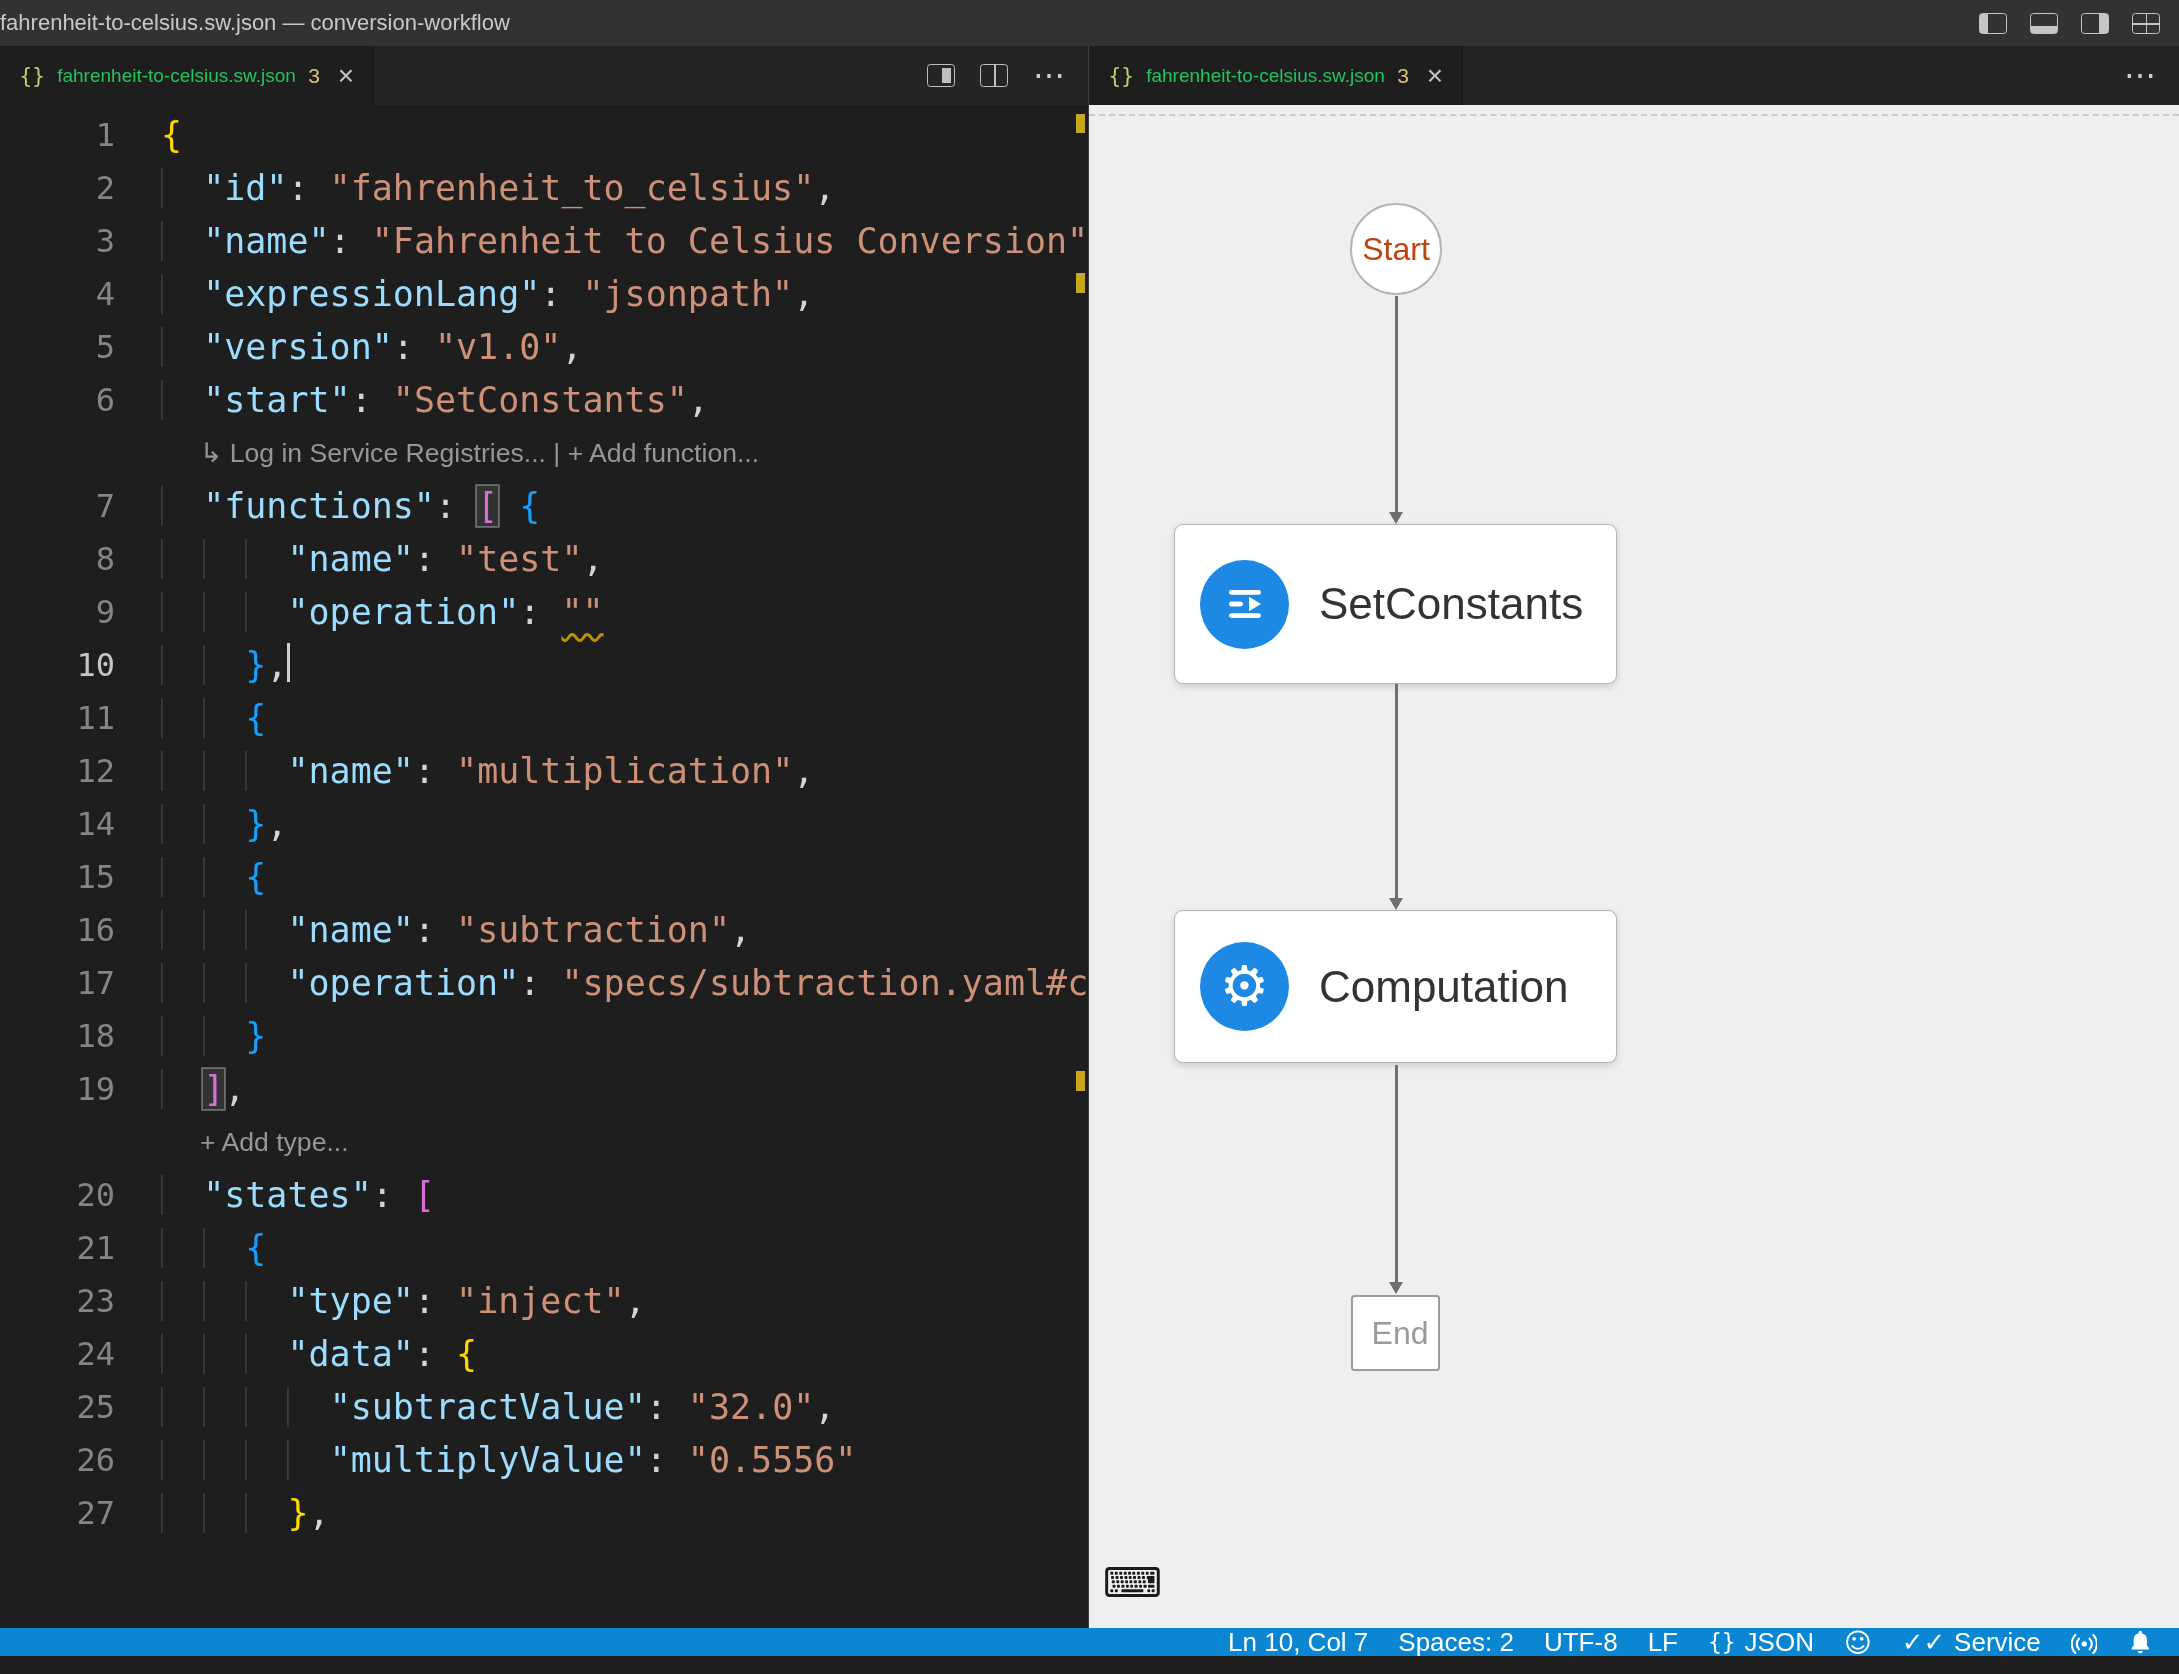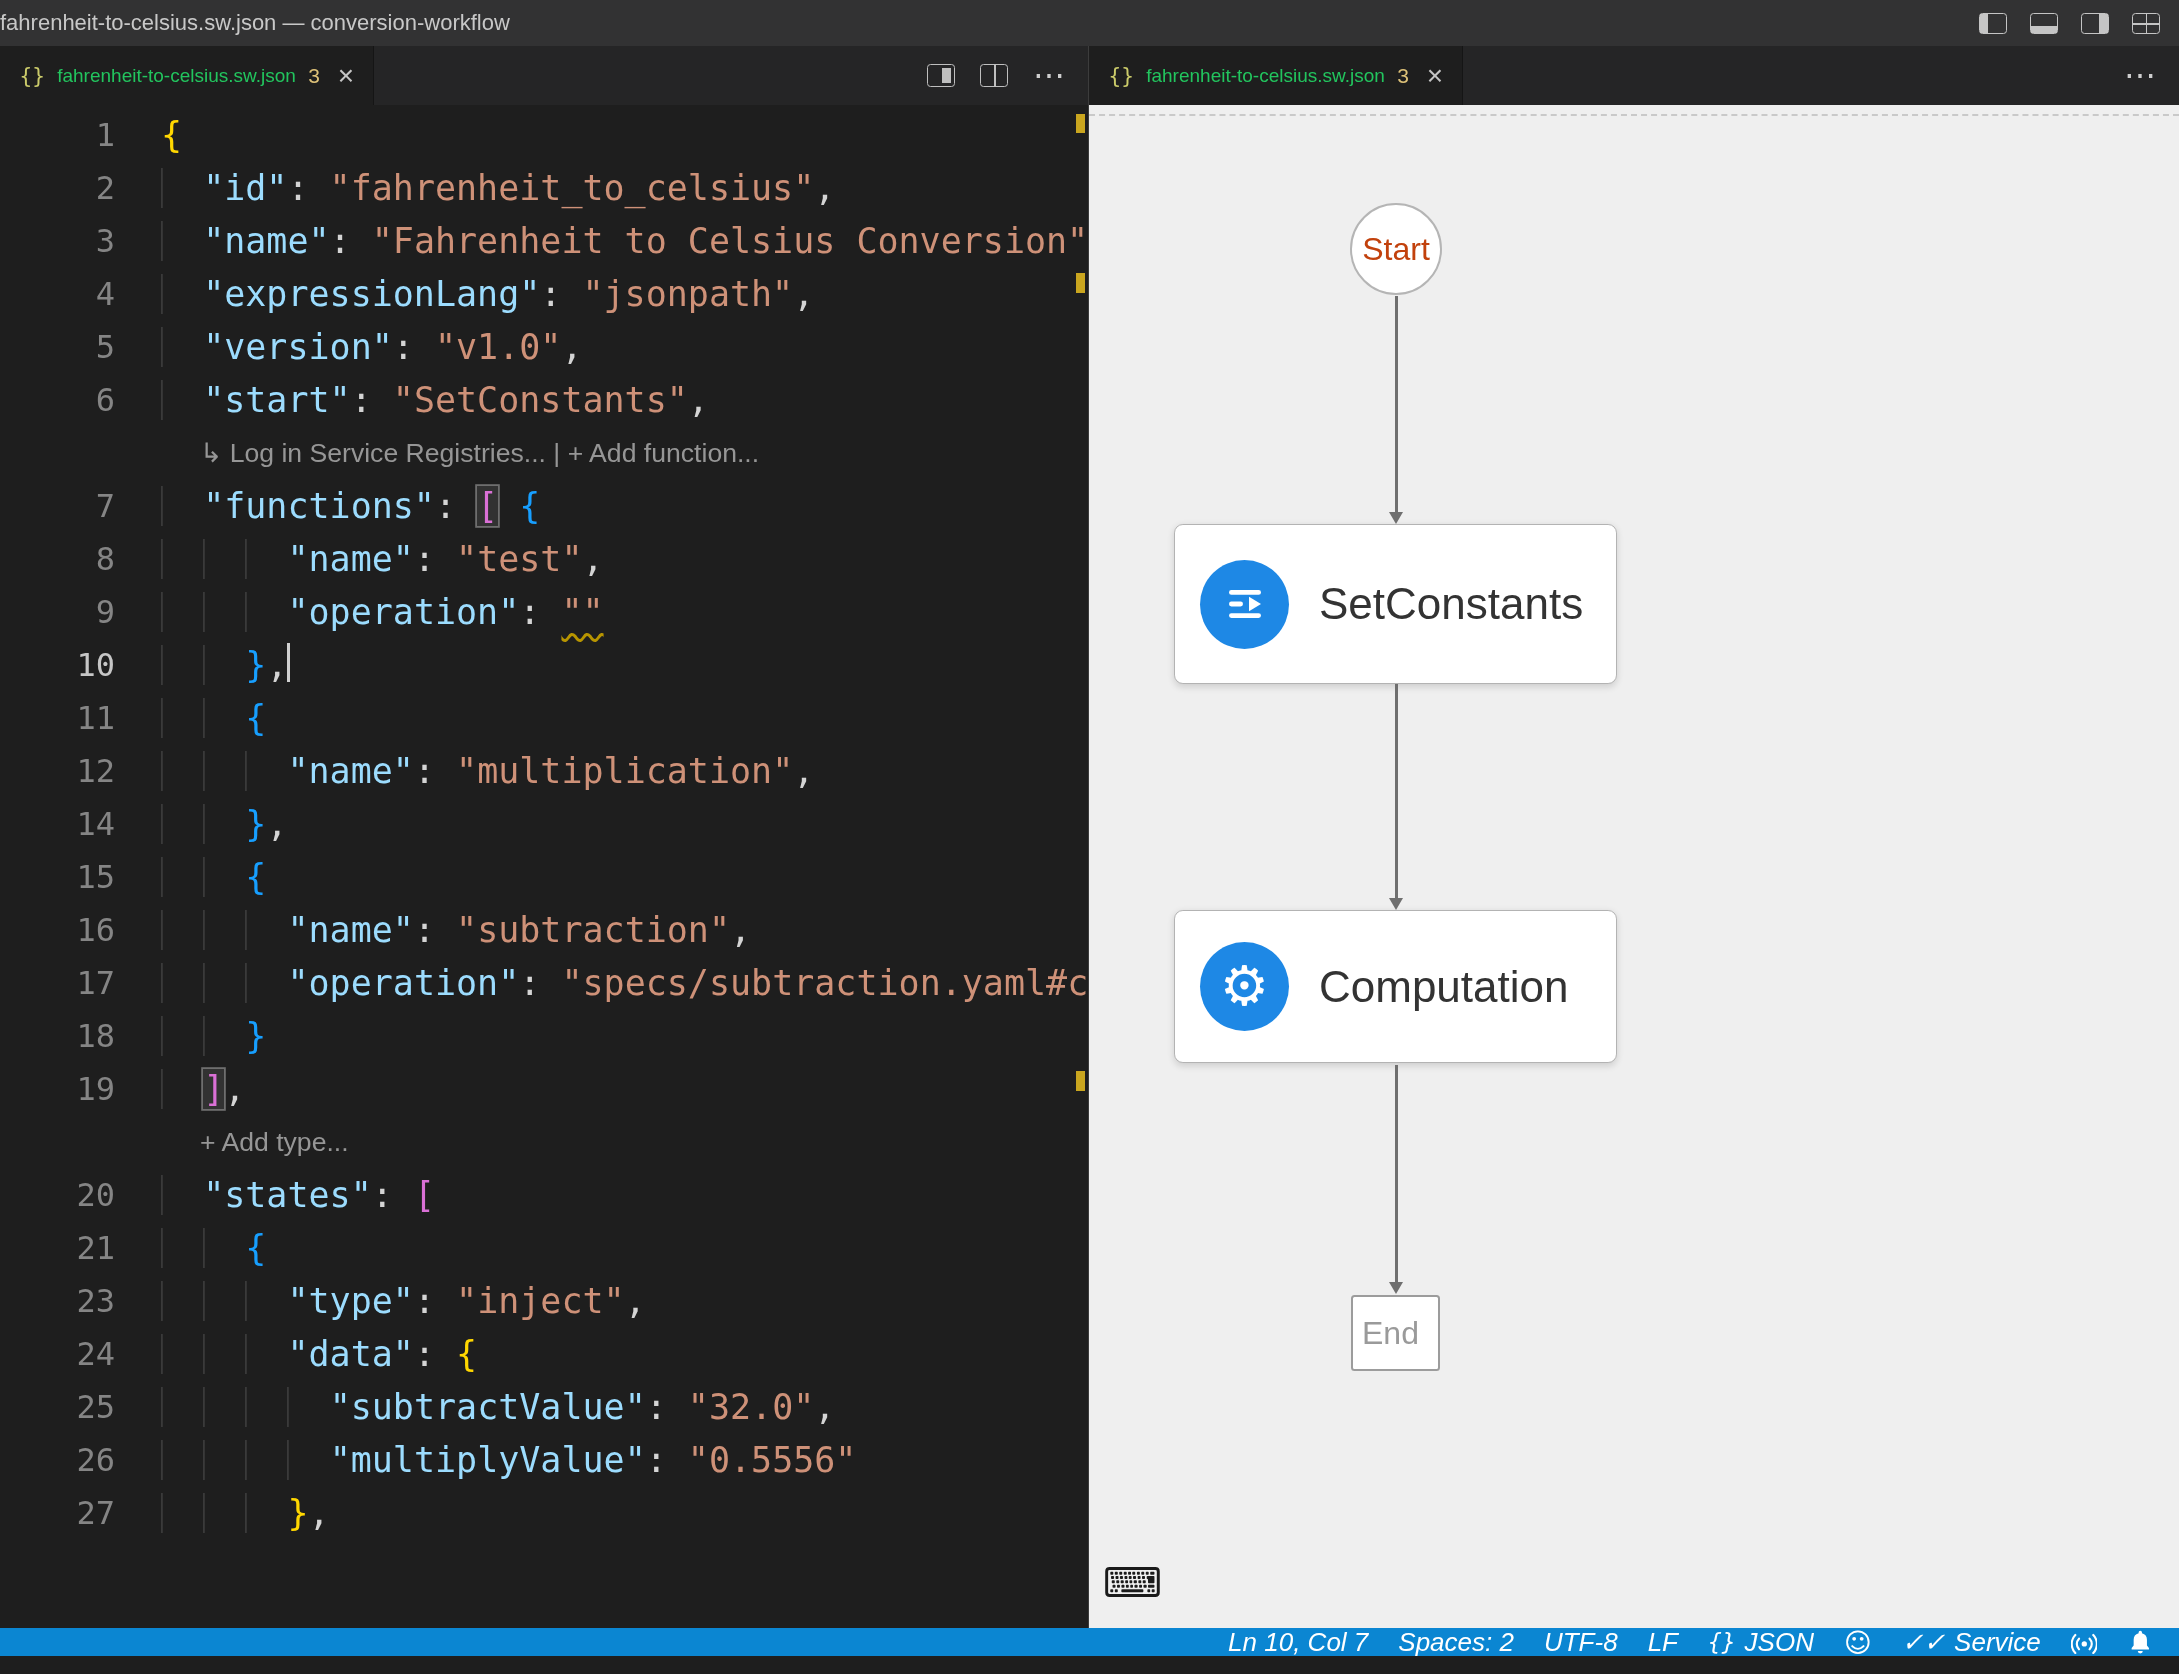--- a/index.html
+++ b/index.html
@@ -78,29 +78,29 @@
                 border:1.8px solid #b3b3b3; border-radius:8.9px;
                 box-shadow:0 2.7px 7px rgba(0,0,0,.14);
                 display:flex; align-items:center; gap:30px; padding-left:25px; }
   .n1 { top:419px; } .n2 { top:805px; height:153px; }
   .nicon { width:89px; height:89px; border-radius:50%; background:#1e88e5; flex-shrink:0;
            display:flex; align-items:center; justify-content:center; }
   .gearglyph { color:#fff; font-size:55px; line-height:1; font-family:"DejaVu Sans", sans-serif; }
   .nlabel { font-size:44px; color:#333; }
   .end-node { position:absolute; left:262px; top:1190px; width:89px; height:76px;
               background:#fff; border:2.7px solid #9c9c9c; border-radius:3.5px;
-              display:flex; align-items:center; justify-content:flex-start;
+              display:flex; align-items:center; justify-content:center;
               color:#9a9a9a; font-size:32px;padding-left:9px; }
   .kbd { position:absolute; left:14px; top:1454px; font-size:41px; color:#1b1b1b;
          font-family:"DejaVu Sans", sans-serif; }
 
   
   .statusbar { height:28px; background:#0b86d2; display:flex; align-items:center;
                justify-content:flex-end; gap:30px; padding-right:25px;
-               color:#fff; font-size:26px;font-style:italic; }
+               color:#fff; font-size:26px; }
   .sitem { display:flex; align-items:center; gap:8.9px; cursor:pointer; white-space:nowrap; }
   .sitem .bicon { font-family:"DejaVu Sans Mono", monospace; font-size:23px; }
   .sitem svg { display:block; }
   .smiley { font-family:"DejaVu Sans", sans-serif; font-size:26.6px; }
 </style>
 </head>
 <body>
 
 <div class="titlebar">
   <div class="title">fahrenheit-to-celsius.sw.json — conversion-workflow</div>

